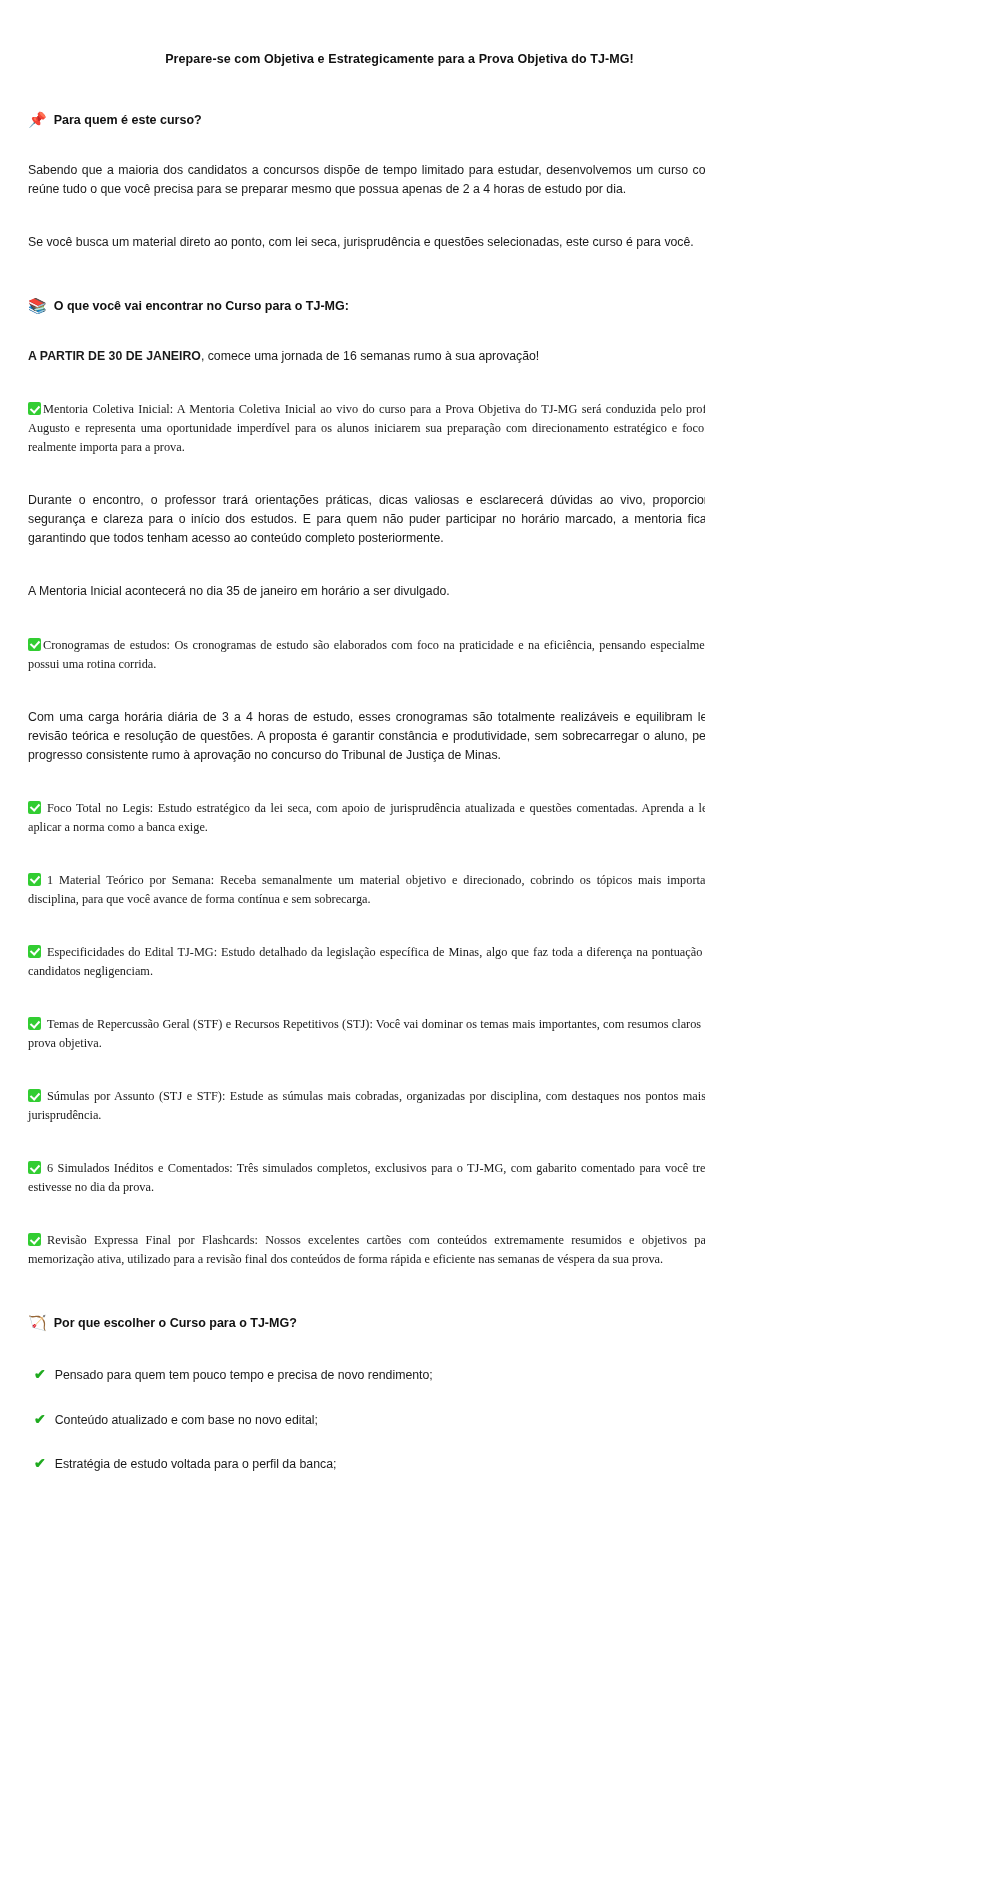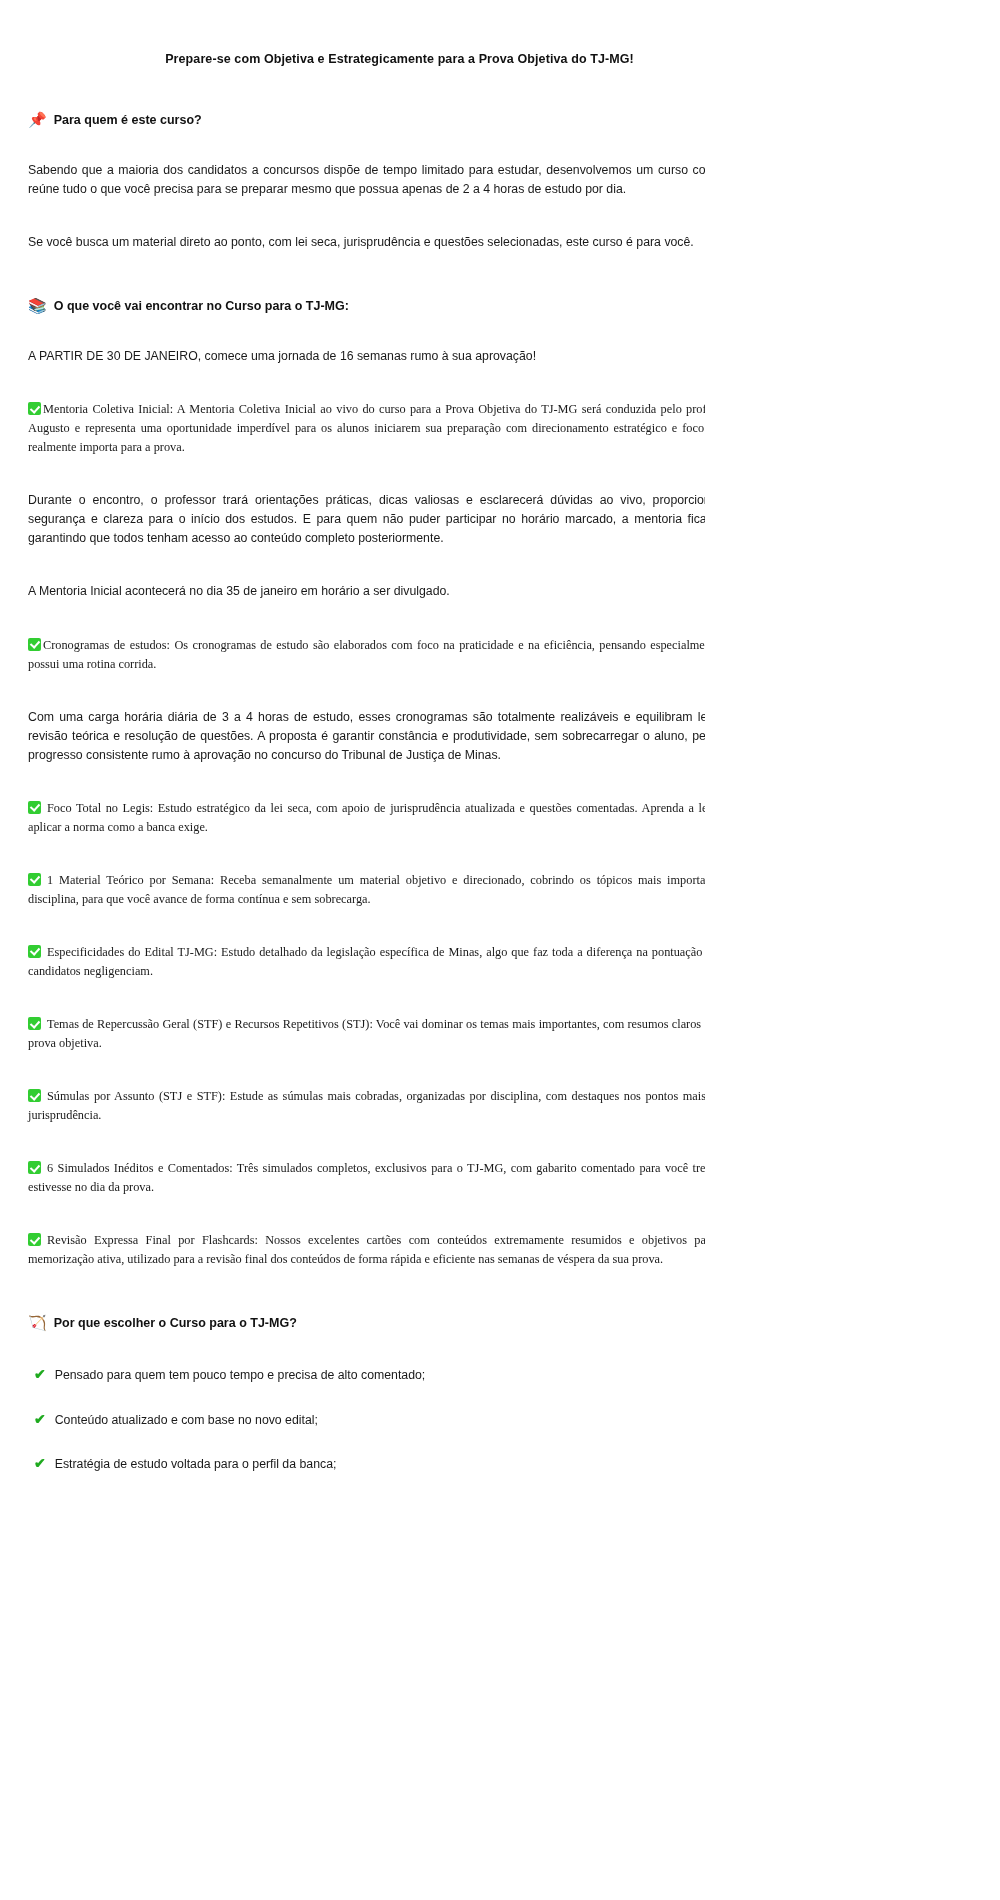--- a/index.html
+++ b/index.html
@@ -51,21 +51,21 @@
     line-height: 1;
   }
   p.para {
     font-size: 12.3px;
     line-height: 1.55;
     color: #1a1a1a;
     text-align: justify;
     margin: 34px 0 0 0;
   }
   p.para .bold {
-    font-weight: normal;
+    font-weight: bold;
     margin-top: 32px;
   }
   .check-item {
     font-size: 12.3px;
     line-height: 1.55;
     color: #1a1a1a;
     text-align: justify;
     margin: 34px 0 0 0;
     position: relative;
     font-family: Liberation Serif, serif;
@@ -197,21 +197,21 @@
     </p>
 
     <div class="section-head">
       <span class="emoji">🏹</span>
       <span>Por que escolher o Curso para o TJ-MG?</span>
     </div>
 
     <ul class="bullet-list">
       <li>
         <span class="tick">✔</span>
-        <span>Pensado para quem tem pouco tempo e precisa de alto comentado;</span>
+        <span>Pensado para quem tem pouco tempo e precisa de novo rendimento;</span>
       </li>
       <li>
         <span class="tick">✔</span>
         <span>Conteúdo atualizado e com base no novo edital;</span>
       </li>
       <li>
         <span class="tick">✔</span>
         <span>Estratégia de estudo voltada para o perfil da banca;</span>
       </li>
     </ul>

